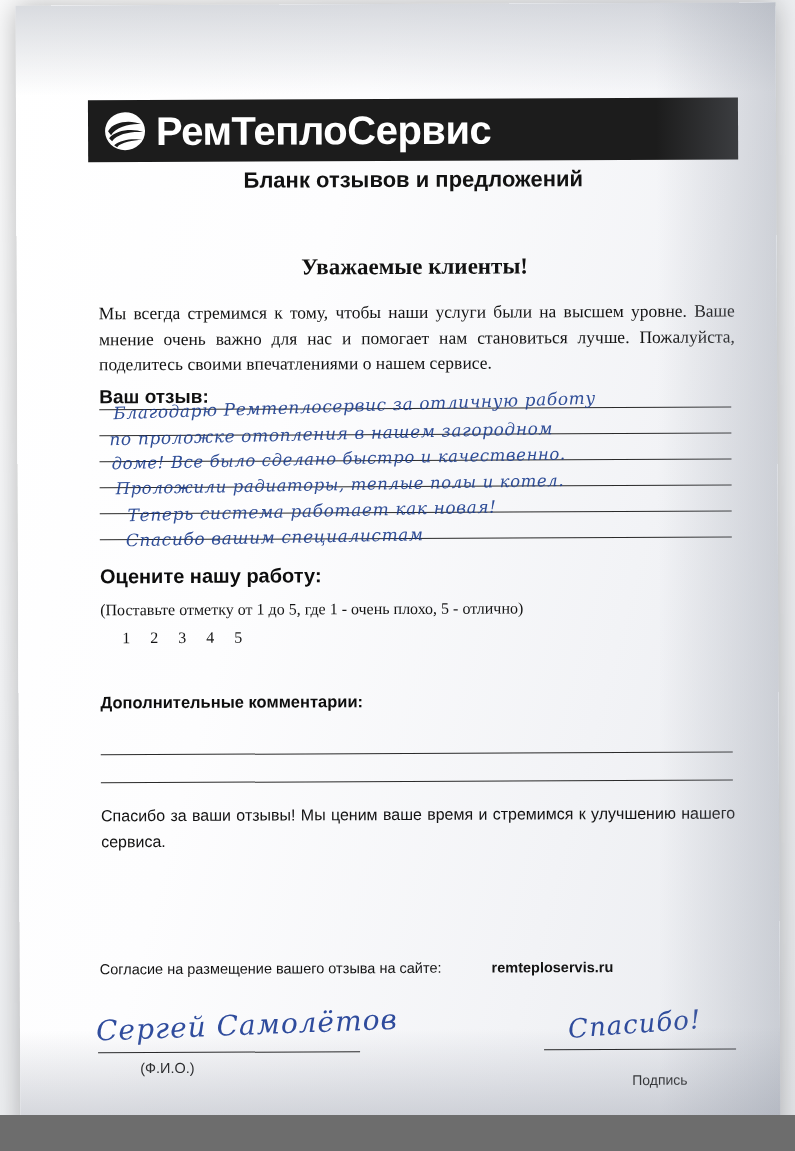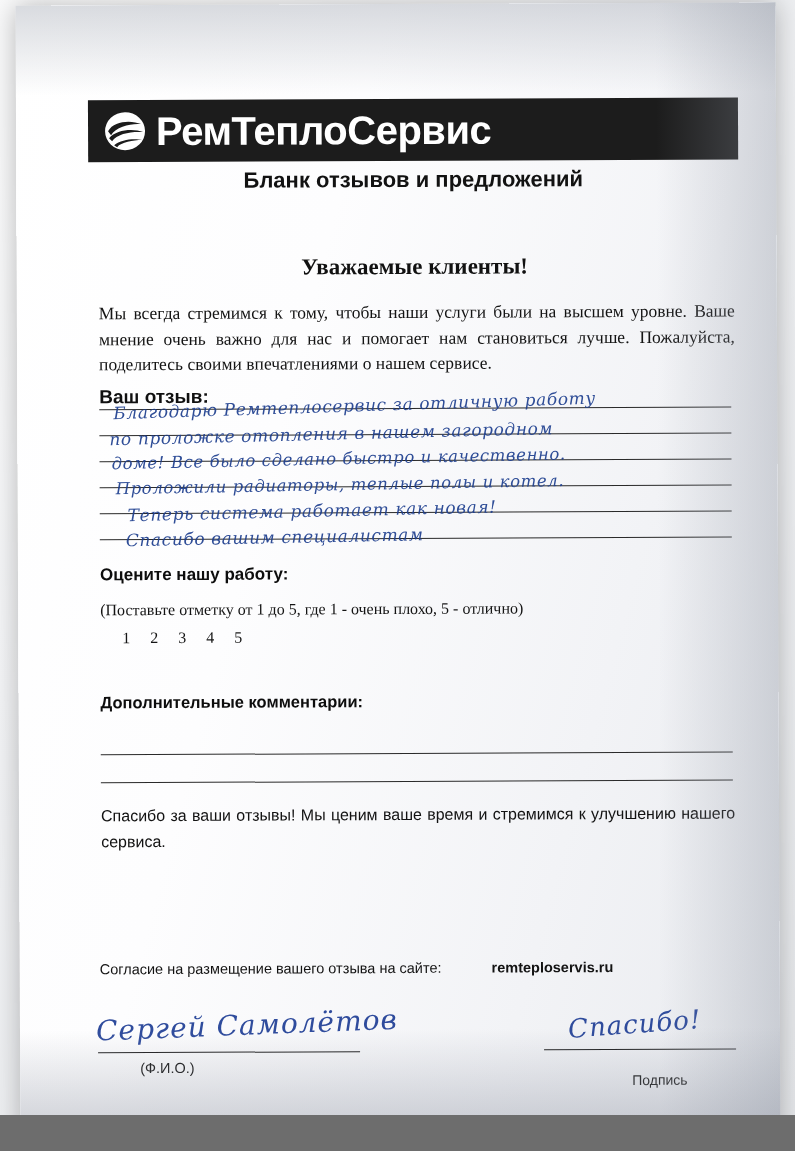--- a/index.html
+++ b/index.html
@@ -158,21 +158,21 @@
     transform-origin: left center;
     opacity: 0.92;
     letter-spacing: 0.6px;
   }
 
   
   .label-rate {
     position: absolute;
     left: 82px;
     top: 560px;
-    font-size: 17px;
+    font-size: 20px;
     font-weight: bold;
     color: #0d0d0d;
   }
   .rate-hint {
     position: absolute;
     left: 82px;
     top: 596px;
     font-family: "Liberation Serif", serif;
     font-size: 16px;
     color: #141414;

